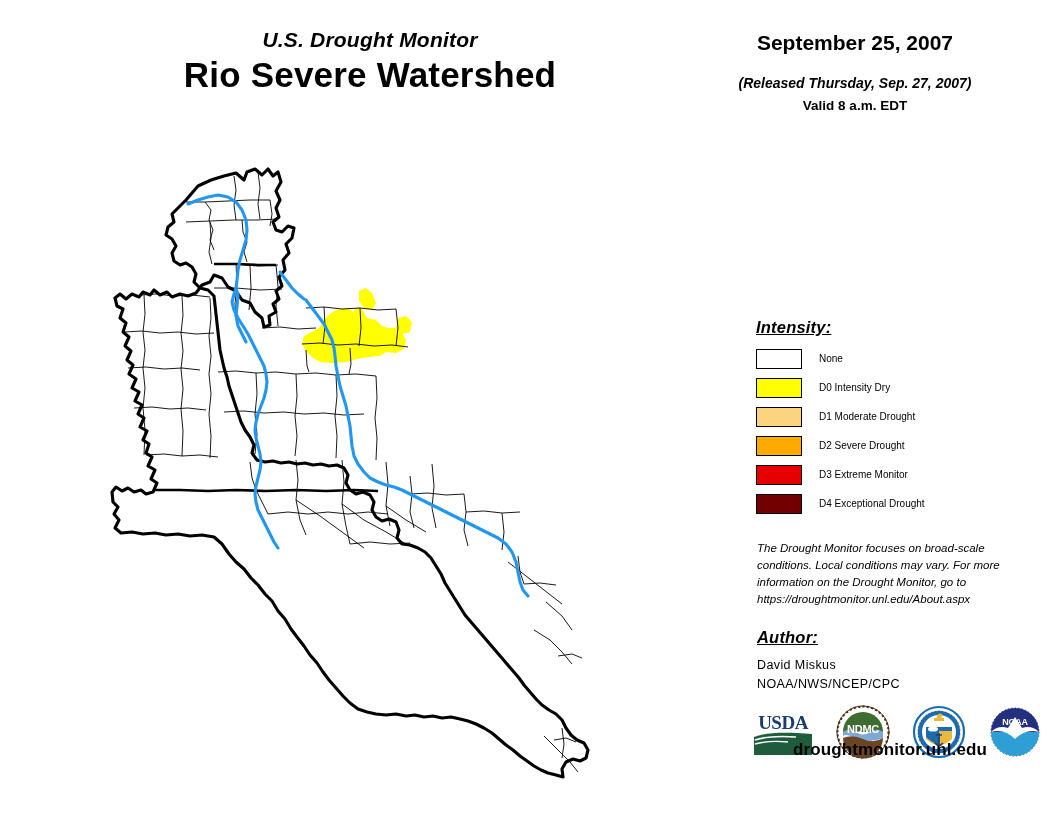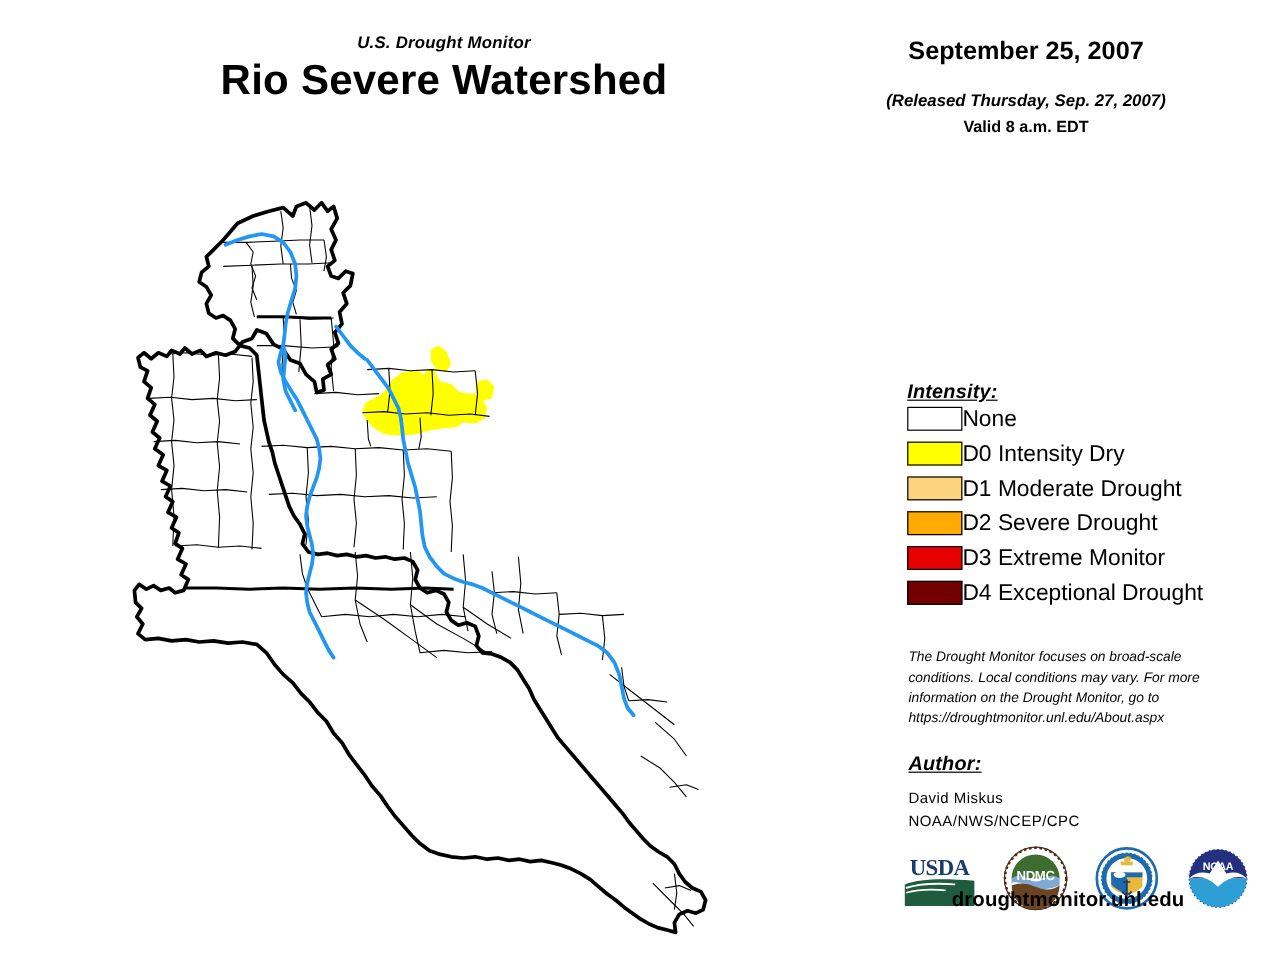--- a/index.html
+++ b/index.html
@@ -19,21 +19,21 @@
 
   
   #title-block {
     position: absolute;
     left: 60px;
     top: 28px;
     width: 620px;
     text-align: center;
   }
   #title-line1 {
-    font-size: 14px;
+    font-size: 21px;
     font-weight: bold;
     font-style: italic;
     letter-spacing: 0.2px;
     line-height: 1.1;
     text-align: center;
   }
   #title-line2 {
     font-size: 35px;
     font-weight: bold;
     line-height: 1.15;
@@ -83,37 +83,39 @@
     position: absolute;
     left: 756px;
     top: 318px;
     width: 280px;
   }
   #legend-title {
     font-size: 16.5px;
     font-style: italic;
     font-weight: bold;
     text-decoration: underline;
+    margin-bottom: 10px;
     letter-spacing: 0.2px;
   }
   .legend-row {
     display: flex;
     align-items: center;
     height: 24px;
     margin-bottom: 5px;
   }
   .legend-swatch {
     width: 46px;
     height: 20px;
     border: 1px solid #000000;
     box-sizing: border-box;
     flex: 0 0 auto;
   }
   .legend-label {
-    font-size: 19px;
+    margin-left: 17px;
+    font-size: 10px;
     line-height: 1;
     white-space: nowrap;
   }
 
   
   #disclaimer {
     position: absolute;
     left: 757px;
     top: 540px;
     width: 268px;

